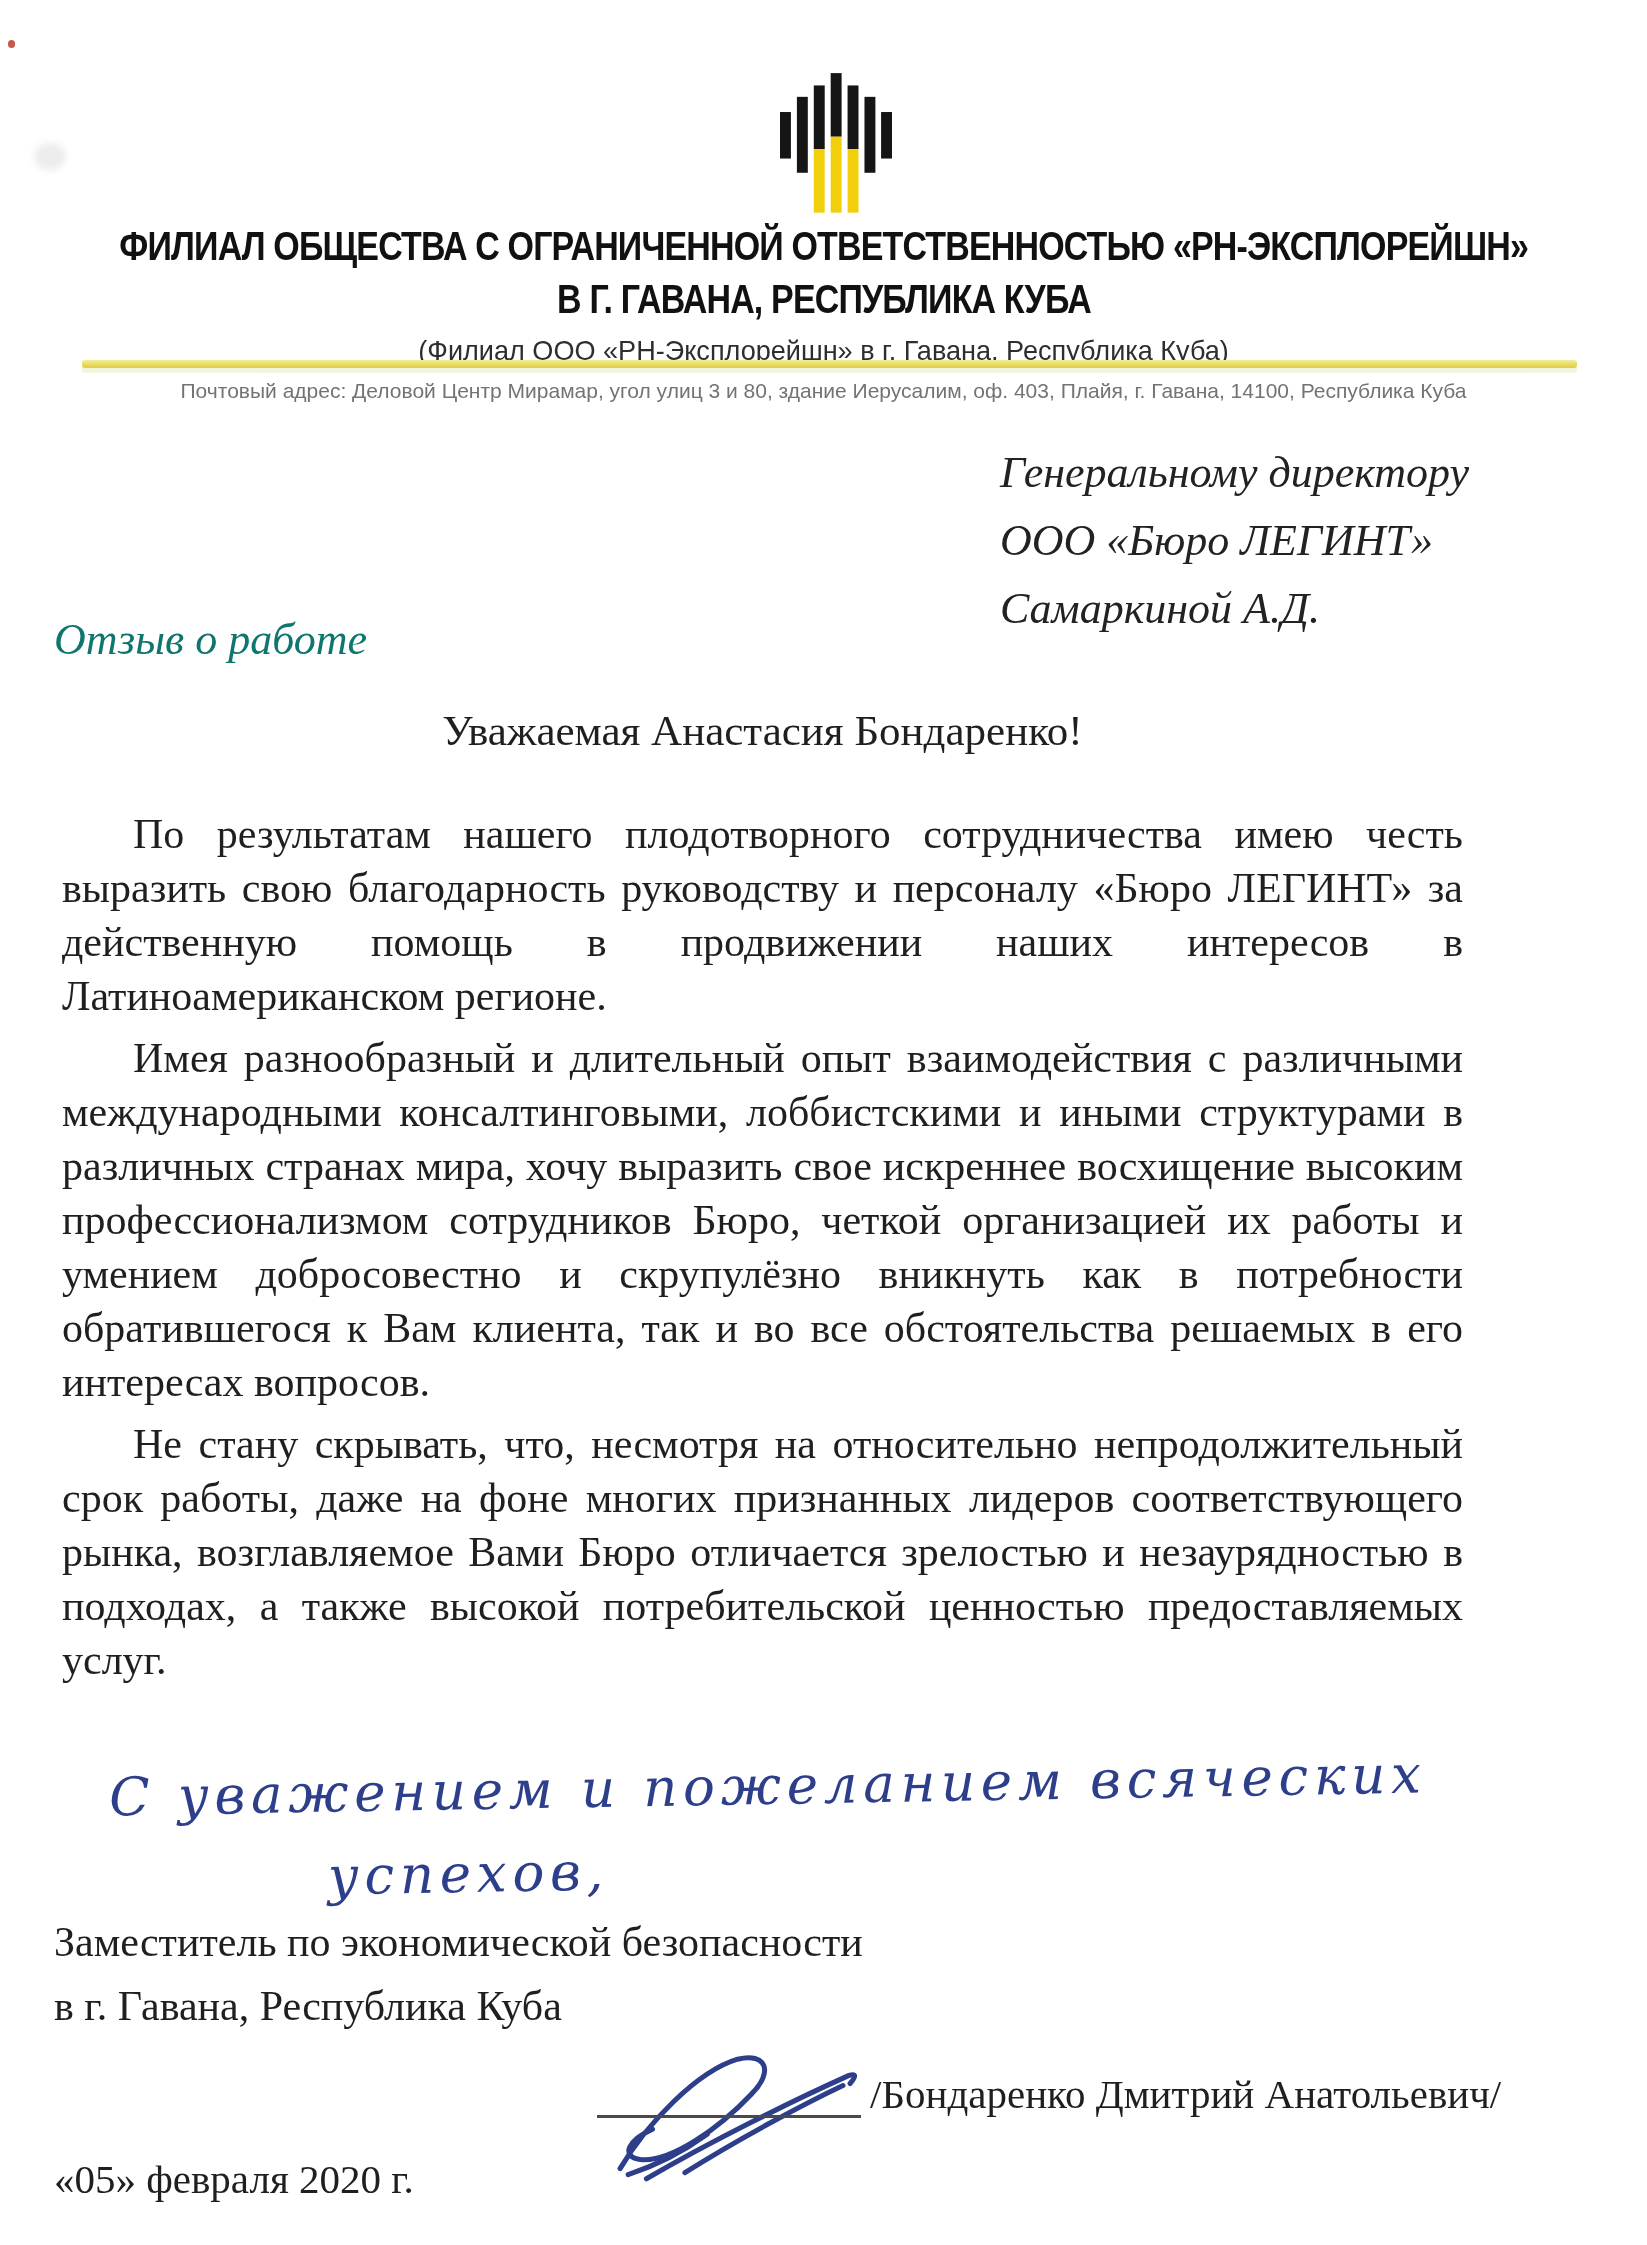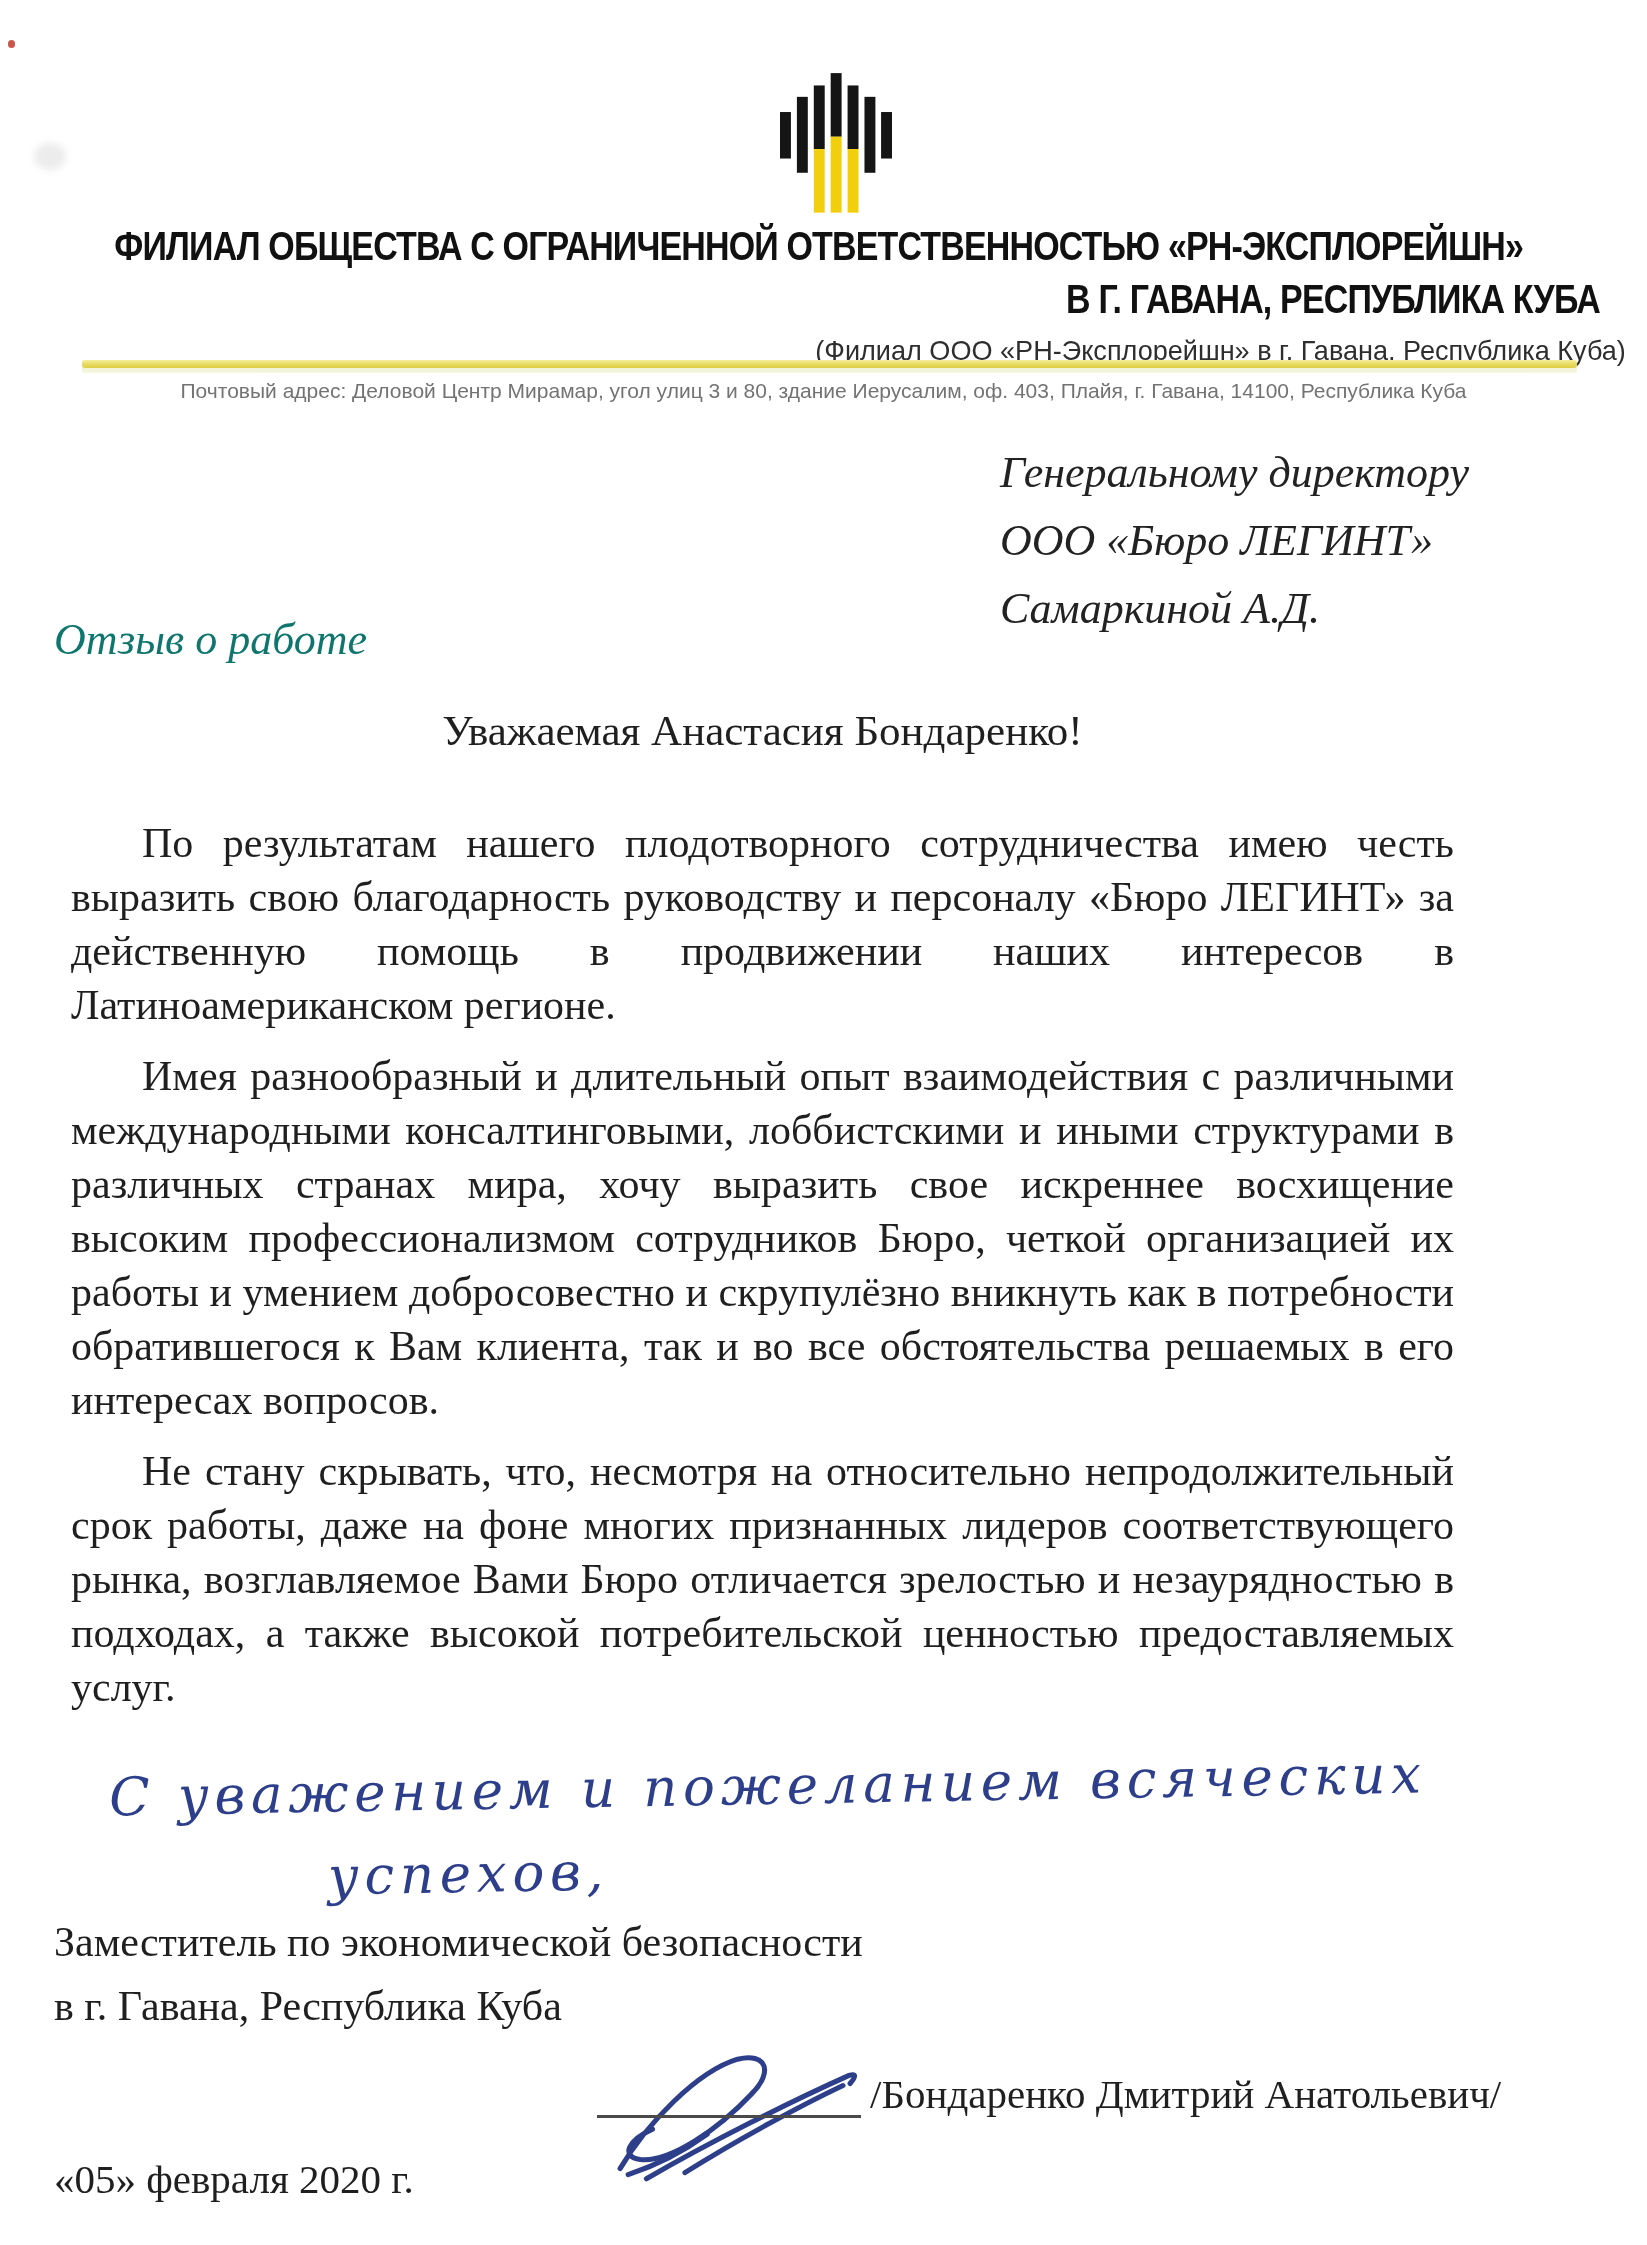--- a/index.html
+++ b/index.html
@@ -24,21 +24,21 @@
   
   .logo{position:absolute;left:780px;top:68px;width:112px;height:145px;}
   .bar-black{fill:var(--logo-black);}
   .bar-yellow{fill:var(--logo-yellow);}
   .org-head{
     position:absolute;left:0;top:224px;width:100%;
     text-align:center;
     font-family:"Liberation Sans","DejaVu Sans",sans-serif;
     color:#111;
   }
-  .org-line{display:flex;justify-content:flex-end;white-space:nowrap;}
+  .org-line{display:flex;justify-content:center;white-space:nowrap;}
   .org-line-1 span,.org-line-2 span{
     display:inline-block;
     font-weight:bold;font-size:40px;letter-spacing:-1px;
     transform:scaleX(.85);transform-origin:center;
   }
   .org-line-2{margin-top:7.6px;}
   .org-line-3{margin-top:12px;}
   .org-line-3 span{
     display:inline-block;font-size:28.5px;color:#2e2e2e;
     transform:scaleX(.95);transform-origin:center;
@@ -68,21 +68,21 @@
   
   .salutation{
     position:absolute;left:54px;top:706px;width:1417px;
     text-align:center;font-size:43px;
   }
   .body-text{
     position:absolute;left:54px;top:799px;width:1417px;
     font-size:42px;line-height:54px;
     text-align:justify;
   }
-  .body-text p{margin:17px;text-indent:71px;}
+  .body-text p{margin:8px;text-indent:71px;}
   
   .hw{
     position:absolute;color:var(--ink-blue);
     font-style:italic;font-family:"DejaVu Serif",serif;
     font-size:53px;letter-spacing:5.7px;white-space:nowrap;
     transform:rotate(-1deg);
   }
   .hw-1{left:109px;top:1755px;}
   .hw-2{left:328px;top:1843px;}
   

